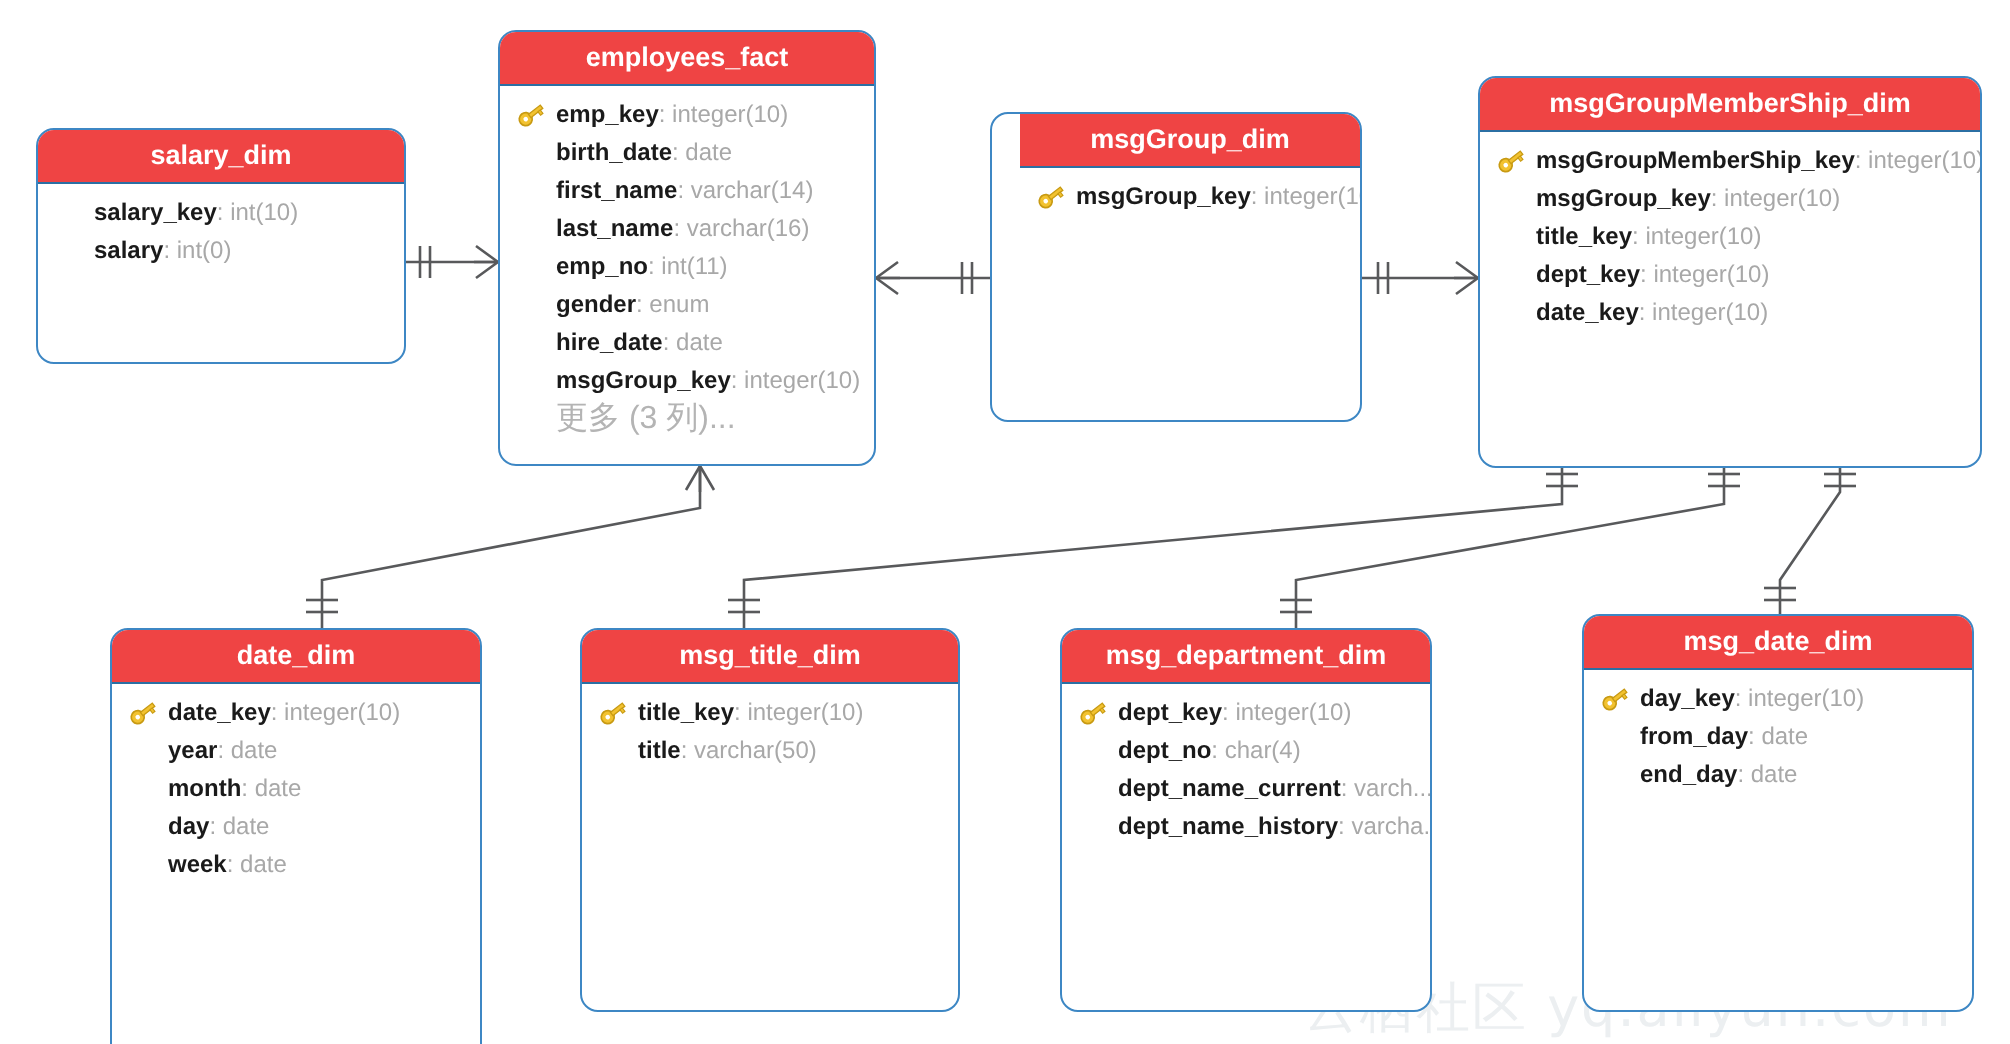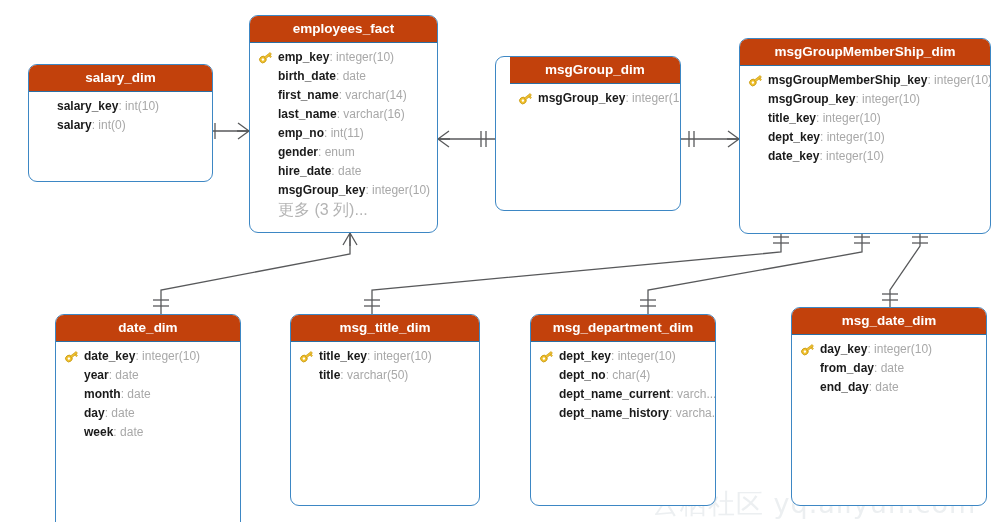--- a/index.html
+++ b/index.html
@@ -24,21 +24,21 @@
   .entity{
     position:absolute;
     box-sizing:border-box;
     border:1.6px solid #3d87c4;
     border-radius:9px;
     background:#ffffff;
     overflow:hidden;
     z-index:2;
   }
   .entity-header{
-    background:#c2410c;
+    background:#ef4444;
     color:#ffffff;
     font-weight:bold;
     font-size:13.5px;
     text-align:center;
     line-height:26px;
     height:26px;
     border-bottom:1px solid #2b6fa3;
     white-space:nowrap;
     overflow:hidden;
   }
@@ -109,21 +109,21 @@
       <path d="M920,234 L920,246 L890,290 L890,307"></path>
       <line x1="912" y1="237" x2="928" y2="237"></line>
       <line x1="912" y1="243" x2="928" y2="243"></line>
       <line x1="882" y1="294" x2="898" y2="294"></line>
       <line x1="882" y1="300" x2="898" y2="300"></line>
 
     </g>
   </svg>
 
   <div id="entities-layer">
-      <div class="entity" style="left: 28px; top: 64px; width: 185px; height: 118px;">
+      <div class="entity" style="left: 18px; top: 64px; width: 185px; height: 118px;">
         <div class="entity-header">salary_dim</div>
         <div class="entity-body">
           <div class="field"><span class="fname">salary_key</span><span class="ftype">: int(10)</span></div>
           <div class="field"><span class="fname">salary</span><span class="ftype">: int(0)</span></div>
         </div>
       </div>
       <div class="entity" style="left: 249px; top: 15px; width: 189px; height: 218px;">
         <div class="entity-header">employees_fact</div>
         <div class="entity-body">
           <div class="field"><span class="keyicon"><svg viewBox="0 0 16 14" width="15" height="13" aria-hidden="true">

